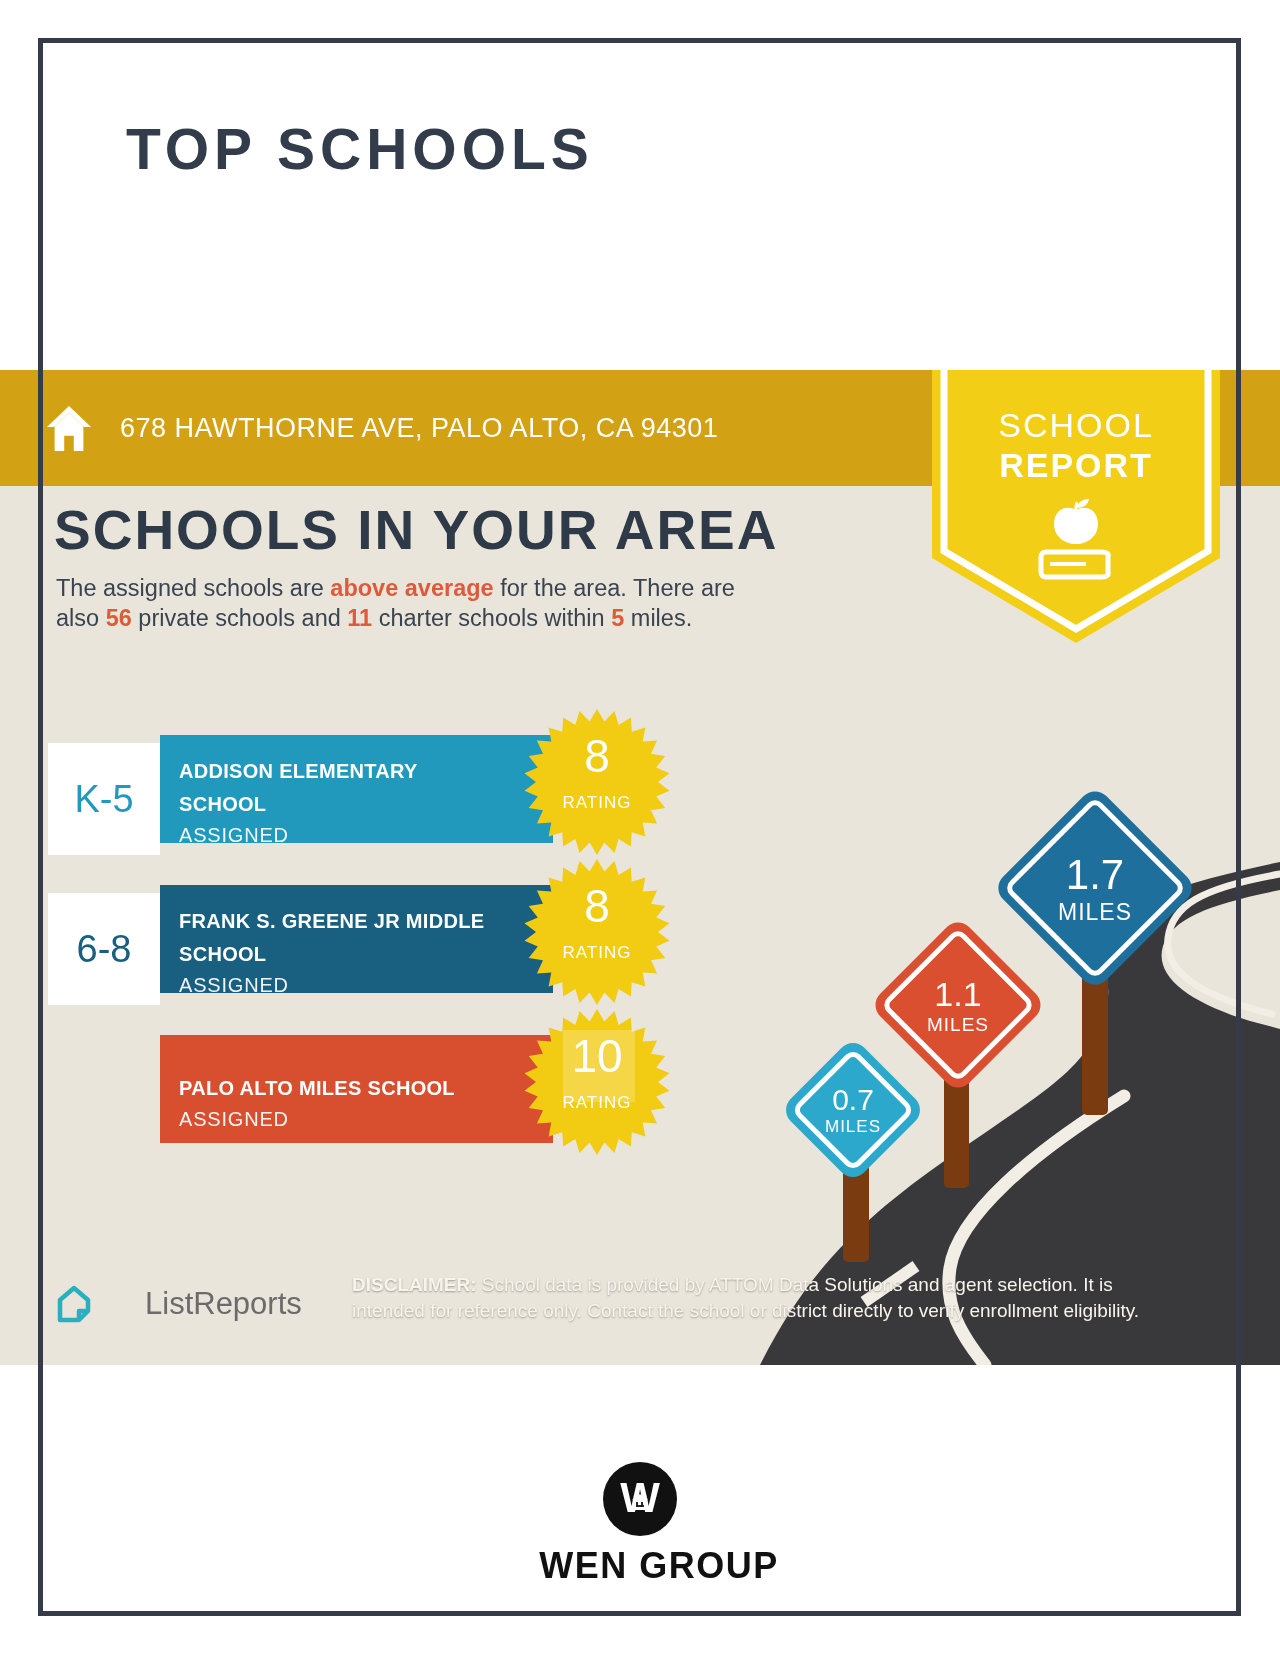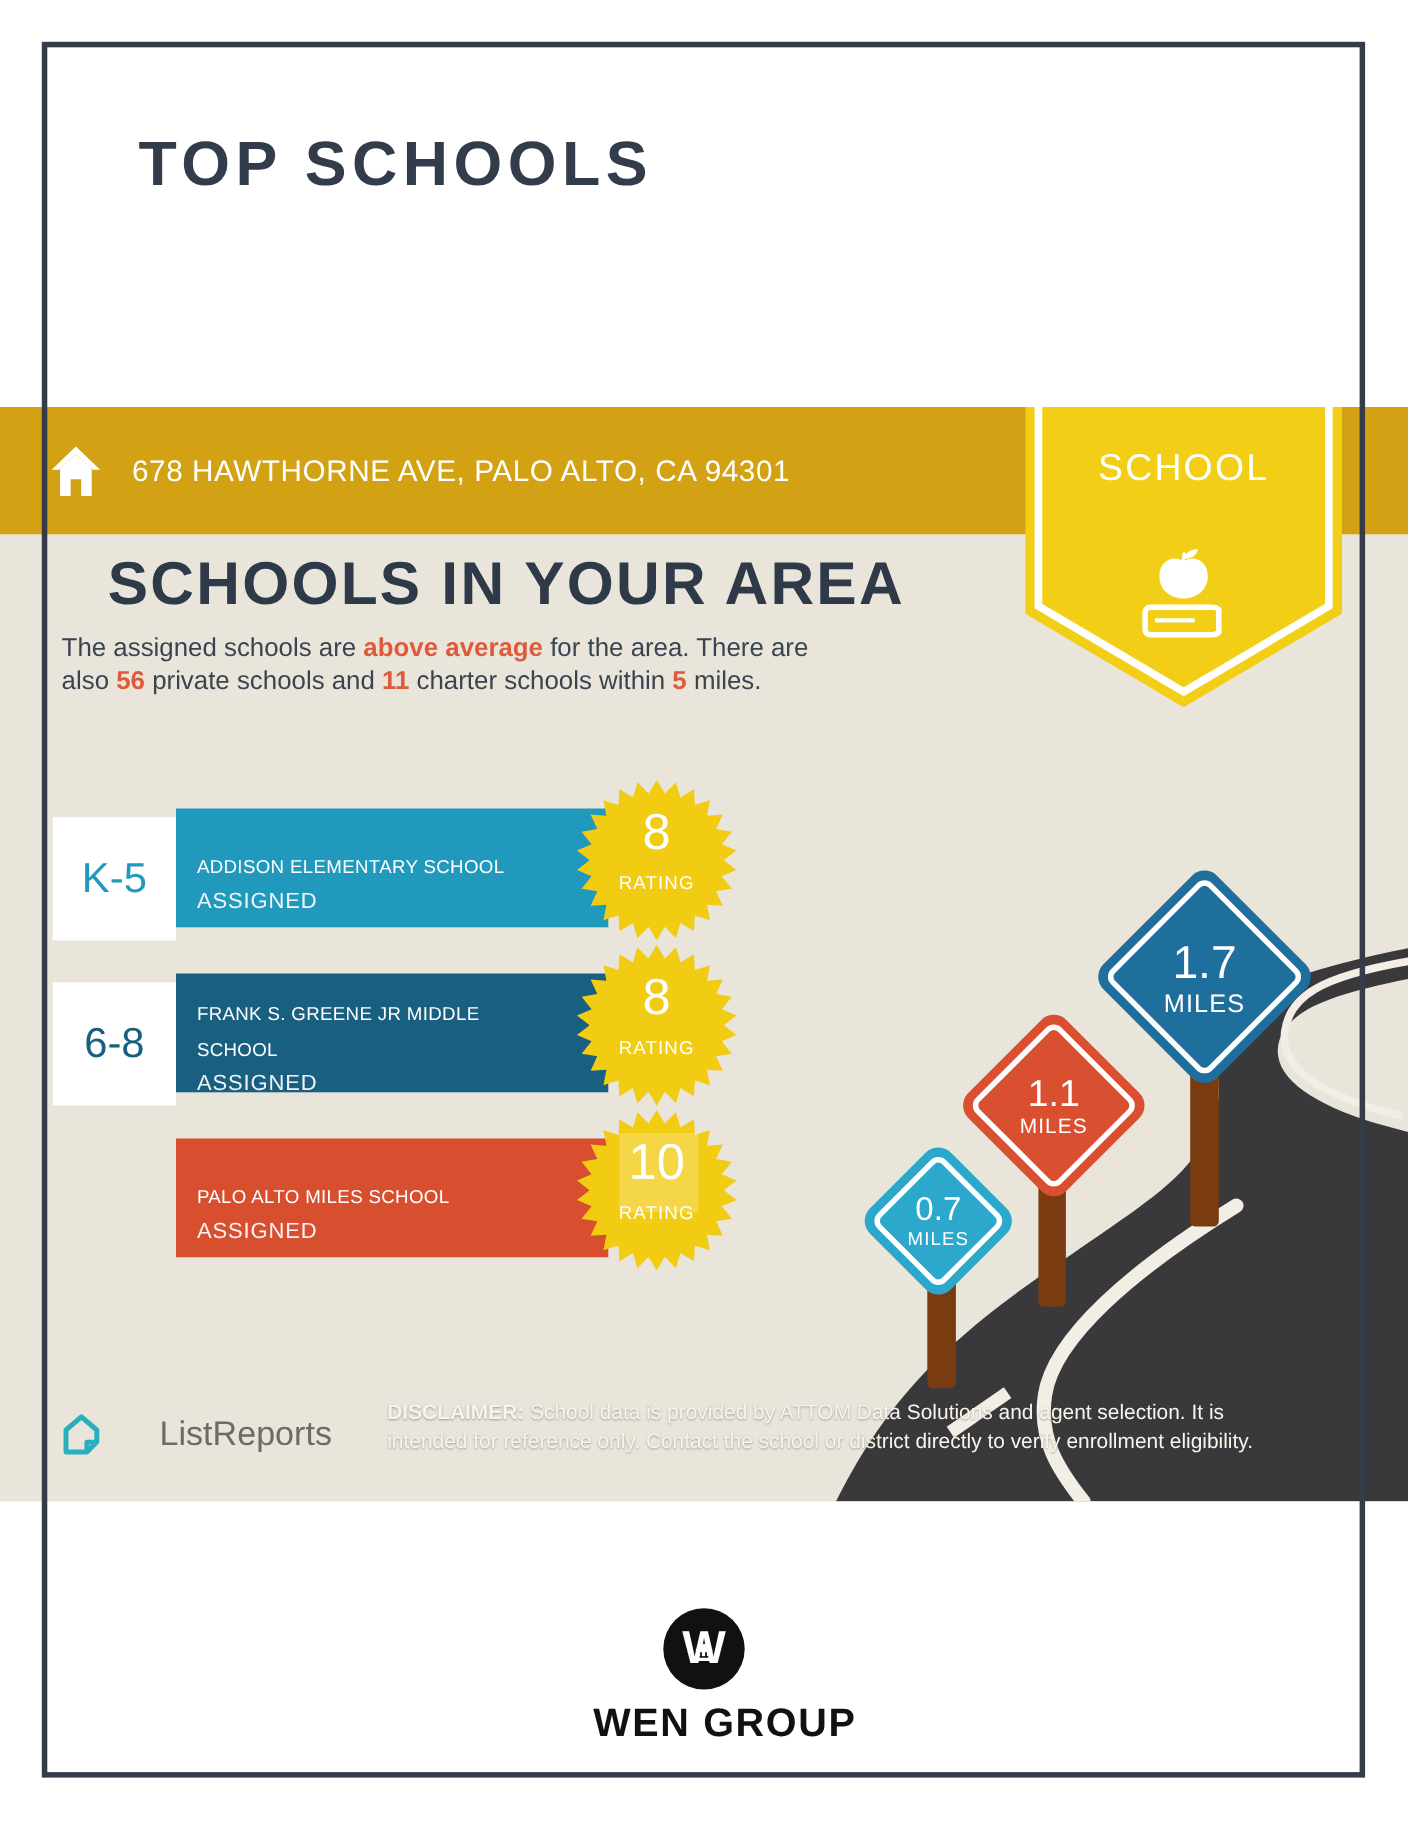--- a/index.html
+++ b/index.html
@@ -26,30 +26,30 @@
   .addr{color:#ffffff;font-size:27px;letter-spacing:0.5px;font-weight:400;}
 
   
   .badge{left:932px;top:370px;width:288px;height:273px;z-index:7;}
   .badge svg{position:absolute;left:0;top:0;}
   .badge .b-line1{position:absolute;left:0;top:36px;width:100%;text-align:center;color:#fff;font-size:34px;font-weight:500;letter-spacing:2px;}
   .badge .b-line2{position:absolute;left:0;top:76px;width:100%;text-align:center;color:#fff;font-size:34px;font-weight:800;letter-spacing:2px;}
   .badge .b-icon{position:absolute;left:50%;top:122px;transform:translateX(-50%);}
 
   
-  .area-heading{left:54px;top:498px;font-size:55px;font-weight:800;letter-spacing:2px;color:#2F3A49;z-index:6;margin-left:44px;}
+  .area-heading{left:54px;top:498px;font-size:55px;font-weight:800;letter-spacing:2px;color:#2F3A49;z-index:6;}
   .intro{left:56px;top:573px;font-size:23.5px;color:#3A4350;line-height:30px;z-index:6;}
   .intro .hl{color:#DD5B3B;font-weight:700;}
   .intro .line{white-space:nowrap;}
 
   
   .row{left:48px;width:520px;height:108px;z-index:6;}
   .grade-box{position:absolute;left:0;top:8px;width:112px;height:112px;background:#ffffff;display:flex;align-items:center;justify-content:center;font-size:38px;font-weight:500;}
   .bar{position:absolute;left:112px;top:0;width:393px;height:108px;display:flex;flex-direction:column;justify-content:center;padding-left:19px;box-sizing:border-box;}
-  .s-name{color:#ffffff;font-size:17px;font-weight:400;line-height:33px;letter-spacing:0.3px;max-width:330px;margin-top:24px;}
+  .s-name{color:#ffffff;font-size:20px;font-weight:700;line-height:33px;letter-spacing:0.3px;max-width:330px;margin-top:24px;}
   .s-status{color:rgba(255,255,255,0.93);font-size:20px;letter-spacing:0.8px;margin-top:3px;}
   .rating-badge{position:absolute;left:474px;top:-28px;width:150px;height:150px;}
   .rating-badge svg{position:absolute;left:0;top:0;}
   .r-hl{position:absolute;left:41px;top:23px;width:72px;height:72px;background:rgba(255,255,255,0.22);}
   .r-num{position:absolute;left:0;top:22px;width:150px;text-align:center;color:#fff;font-size:46px;font-weight:500;}
   .r-lab{position:absolute;left:0;top:86px;width:150px;text-align:center;color:#fff;font-size:17px;letter-spacing:1px;}
 
   
   .road-svg{position:absolute;left:0;top:0;}
   .post{position:absolute;background:#7A3B10;border-radius:5px;}
@@ -138,20 +138,21 @@
   </svg>
   <div class="addr">678 HAWTHORNE AVE, PALO ALTO, CA 94301</div>
 </div>
 
 <div class="abs badge">
   <svg width="288" height="273" viewBox="0 0 288 273">
     <polygon points="0,0 288,0 288,188 144,273 0,188" fill="#F3CE17"></polygon>
     <path d="M 12 0 L 12 181 L 144 259 L 276 181 L 276 0" fill="none" stroke="#ffffff" stroke-width="7"></path>
   </svg>
   <div class="b-line1">SCHOOL</div>
+  <div class="b-line2">REPORT</div>
   <svg class="b-icon" width="96" height="90" viewBox="0 0 96 90">
     <path d="M48 16 C50 10, 55 7, 61 7 C60 13, 55 16, 48 16 Z" fill="#ffffff"></path>
     <rect x="46.5" y="10" width="3" height="10" rx="1.5" fill="#ffffff" transform="rotate(8 48 15)"></rect>
     <path d="M48 18 C38 12, 26 18, 26 32 C26 44, 36 52, 48 52 C60 52, 70 44, 70 32 C70 18, 58 12, 48 18 Z" fill="#ffffff"></path>
     <path d="M18 60 L74 60 C79 60, 81 62, 80 65 L80 80 C81 83, 79 85, 74 85 L18 85 C15 85, 13 83, 13 80 L13 65 C13 62, 15 60, 18 60 Z" fill="none" stroke="#ffffff" stroke-width="5"></path>
     <line x1="22" y1="72" x2="58" y2="72" stroke="#ffffff" stroke-width="4"></line>
   </svg>
 </div>
 
 <div class="abs area-heading">SCHOOLS IN YOUR AREA</div>

